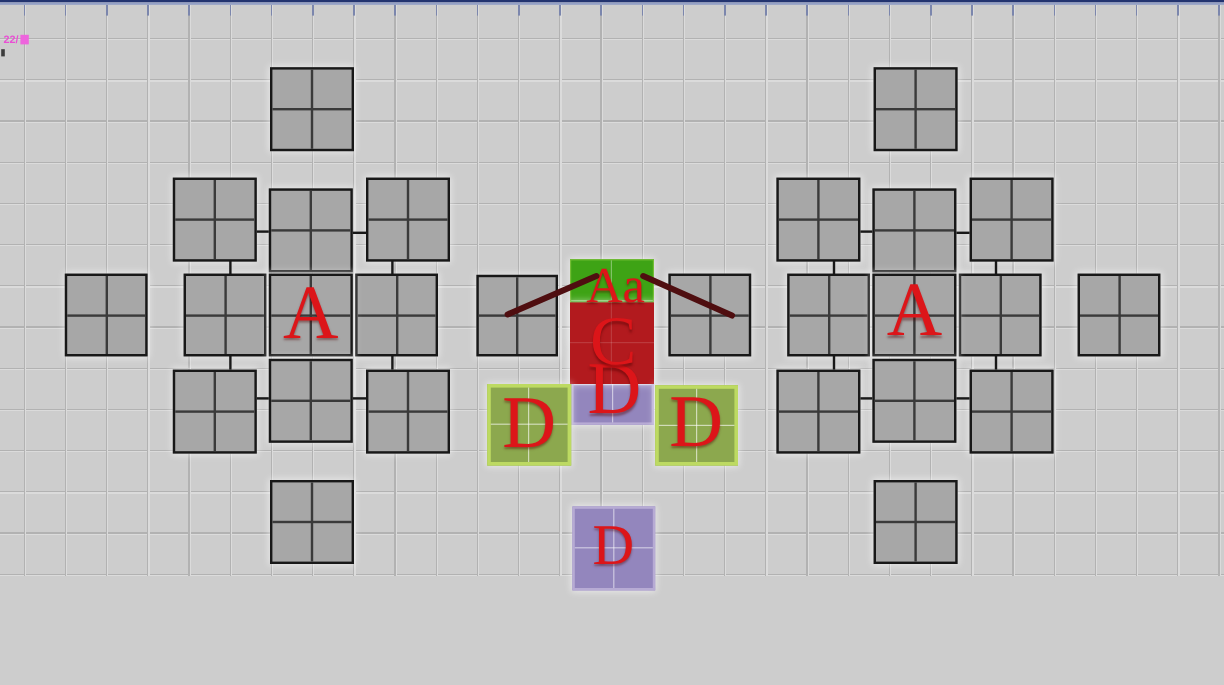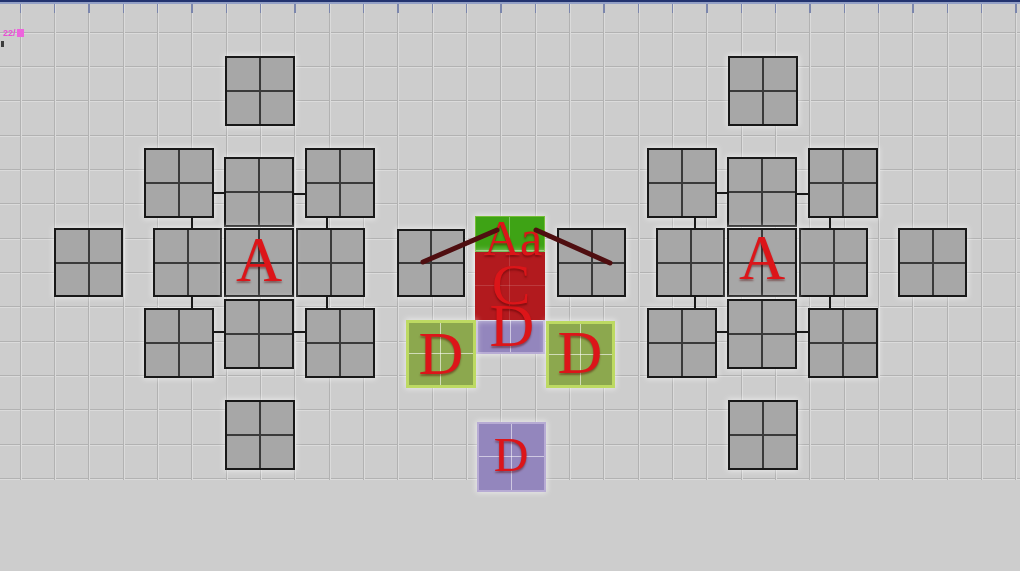--- a/index.html
+++ b/index.html
@@ -108,21 +108,21 @@
       <div class="sq gray" style="left: 656px; top: 228px; width: 69px; height: 69px; z-index: 20;"></div>
       <div class="sq gray" style="left: 799px; top: 228px; width: 69px; height: 69px; z-index: 21;"></div>
       <div class="sq gray" style="left: 727px; top: 228px; width: 70px; height: 69px; z-index: 22;"></div>
       <span class="lbl" style="left: 762px; top: 261px; font-size: 64px;">A</span>
       <div class="sq gray" style="left: 647px; top: 308px; width: 70px; height: 70px; z-index: 23;"></div>
       <div class="sq gray" style="left: 727px; top: 299px; width: 70px; height: 70px; z-index: 24;"></div>
       <div class="sq gray" style="left: 808px; top: 308px; width: 70px; height: 70px; z-index: 25;"></div>
       <div class="sq gray" style="left: 728px; top: 400px; width: 70px; height: 70px; z-index: 26;"></div>
       <div class="sq gray" style="left: 898px; top: 228px; width: 69px; height: 69px; z-index: 27;"></div>
       <div class="sq green" style="left: 475px; top: 216px; width: 70px; height: 70px; z-index: 28;"></div>
-      <span class="lbl" style="left: 513px; top: 240px; font-size: 50px;">Aa</span>
+      <span class="lbl" style="left: 513px; top: 240px; font-size: 42px;">Aa</span>
       <div class="sq purple" style="left: 476px; top: 287px; width: 69px; height: 67px; z-index: 29;"></div>
       <span class="lbl" style="left: 512px; top: 327px; font-size: 62px;">D</span>
       <div class="sq red" style="left: 475px; top: 252px; width: 70px; height: 68px; z-index: 30;"></div>
       <span class="lbl" style="left: 511px; top: 287px; font-size: 58px;">C</span>
       <div class="sq lime" style="left: 406px; top: 320px; width: 70px; height: 68px; z-index: 31;"></div>
       <span class="lbl" style="left: 441px; top: 355px; font-size: 62px;">D</span>
       <div class="sq lime" style="left: 546px; top: 321px; width: 69px; height: 67px; z-index: 32;"></div>
       <span class="lbl" style="left: 580px; top: 354px; font-size: 62px;">D</span>
       <div class="sq purple" style="left: 477px; top: 422px; width: 69px; height: 70px; z-index: 33;"></div>
       <span class="lbl" style="left: 511px; top: 457px; font-size: 48px;">D</span>

